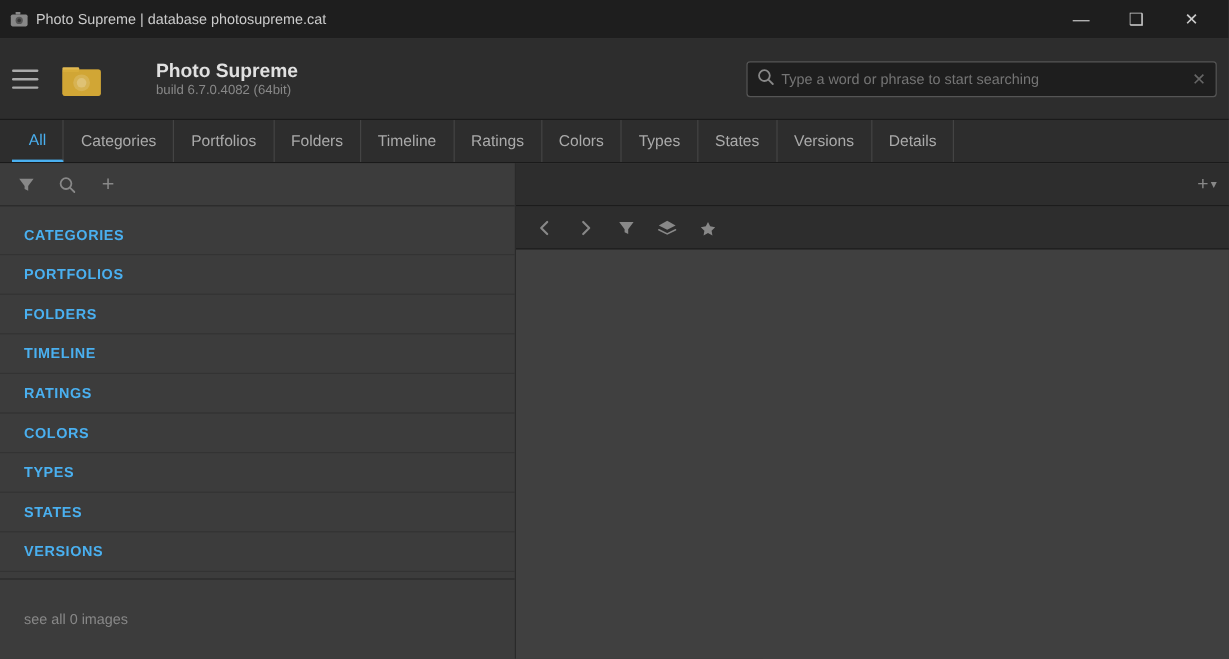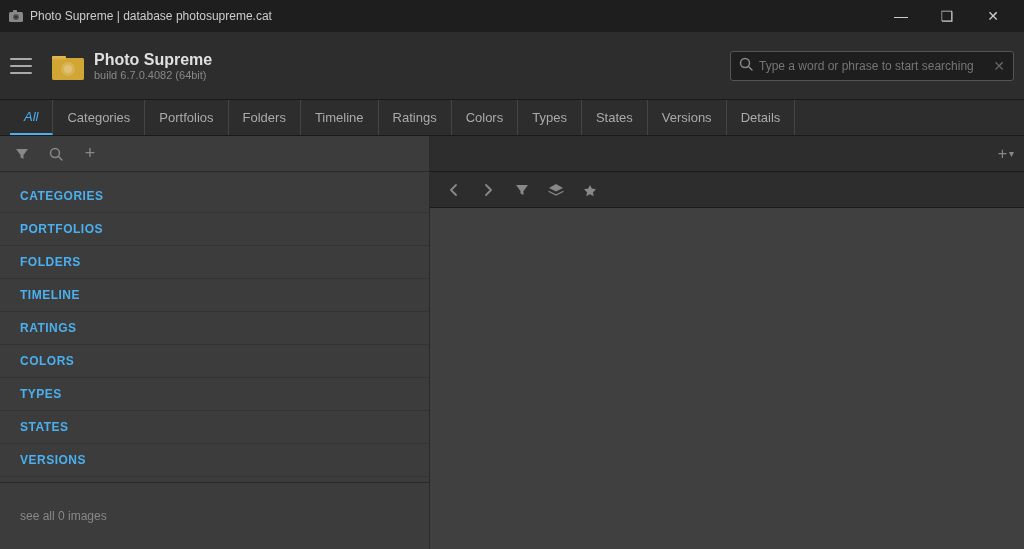--- a/index.html
+++ b/index.html
@@ -73,20 +73,21 @@
     .hamburger-line {
       width: 22px;
       height: 2px;
       background: #aaa;
       border-radius: 1px;
     }
     #app-logo {
       display: flex;
       align-items: center;
       margin-right: auto;
+      gap: 36px;
     }
     #app-logo-icon {
       width: 36px;
       height: 36px;
       margin-right: 8px;
       position: relative;
     }
     #app-name-block {
       display: flex;
       flex-direction: column;
@@ -100,21 +101,21 @@
       font-size: 11px;
       color: #888;
     }
     #search-bar {
       display: flex;
       align-items: center;
       background: #1e1e1e;
       border: 1px solid #555;
       border-radius: 3px;
       padding: 0 8px;
-      width: 284px;
+      width: 392px;
       height: 30px;
       margin-left: auto;
     }
     #search-icon-svg {
       color: #888;
       margin-right: 6px;
       font-size: 14px;
     }
     #search-input {
       background: transparent;
@@ -142,21 +143,21 @@
     .nav-tab {
       padding: 0 14px;
       display: flex;
       align-items: center;
       font-size: 13px;
       color: #aaa;
       cursor: pointer;
       border-right: 1px solid #444;
       text-decoration: none;
     }
-    .nav-tab:first-child { border-left: none; font-style: italic; }
+    .nav-tab:first-child { border-left: none; }
     .nav-tab.active {
       color: #4ab0f0;
       border-bottom: 2px solid #4ab0f0;
     }
 
     
     #main {
       display: flex;
       height: calc(549px - 32px - 68px - 36px);
     }

